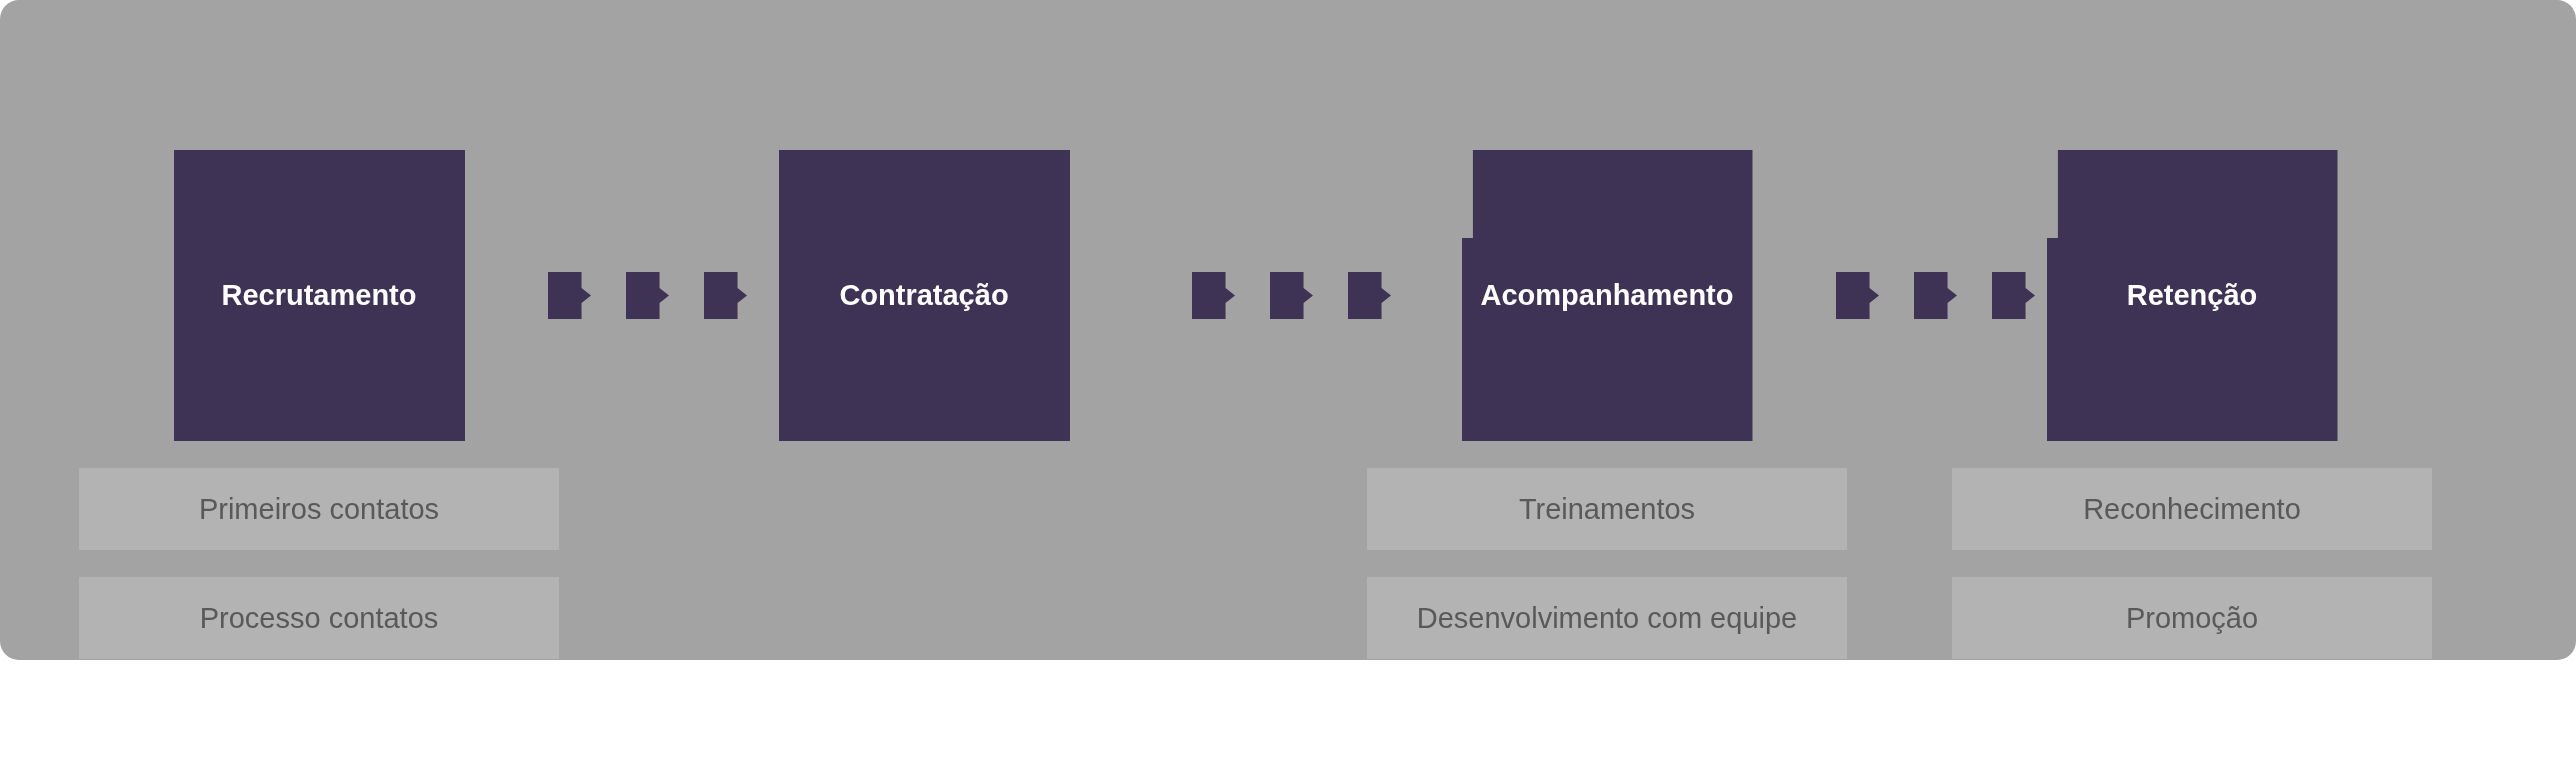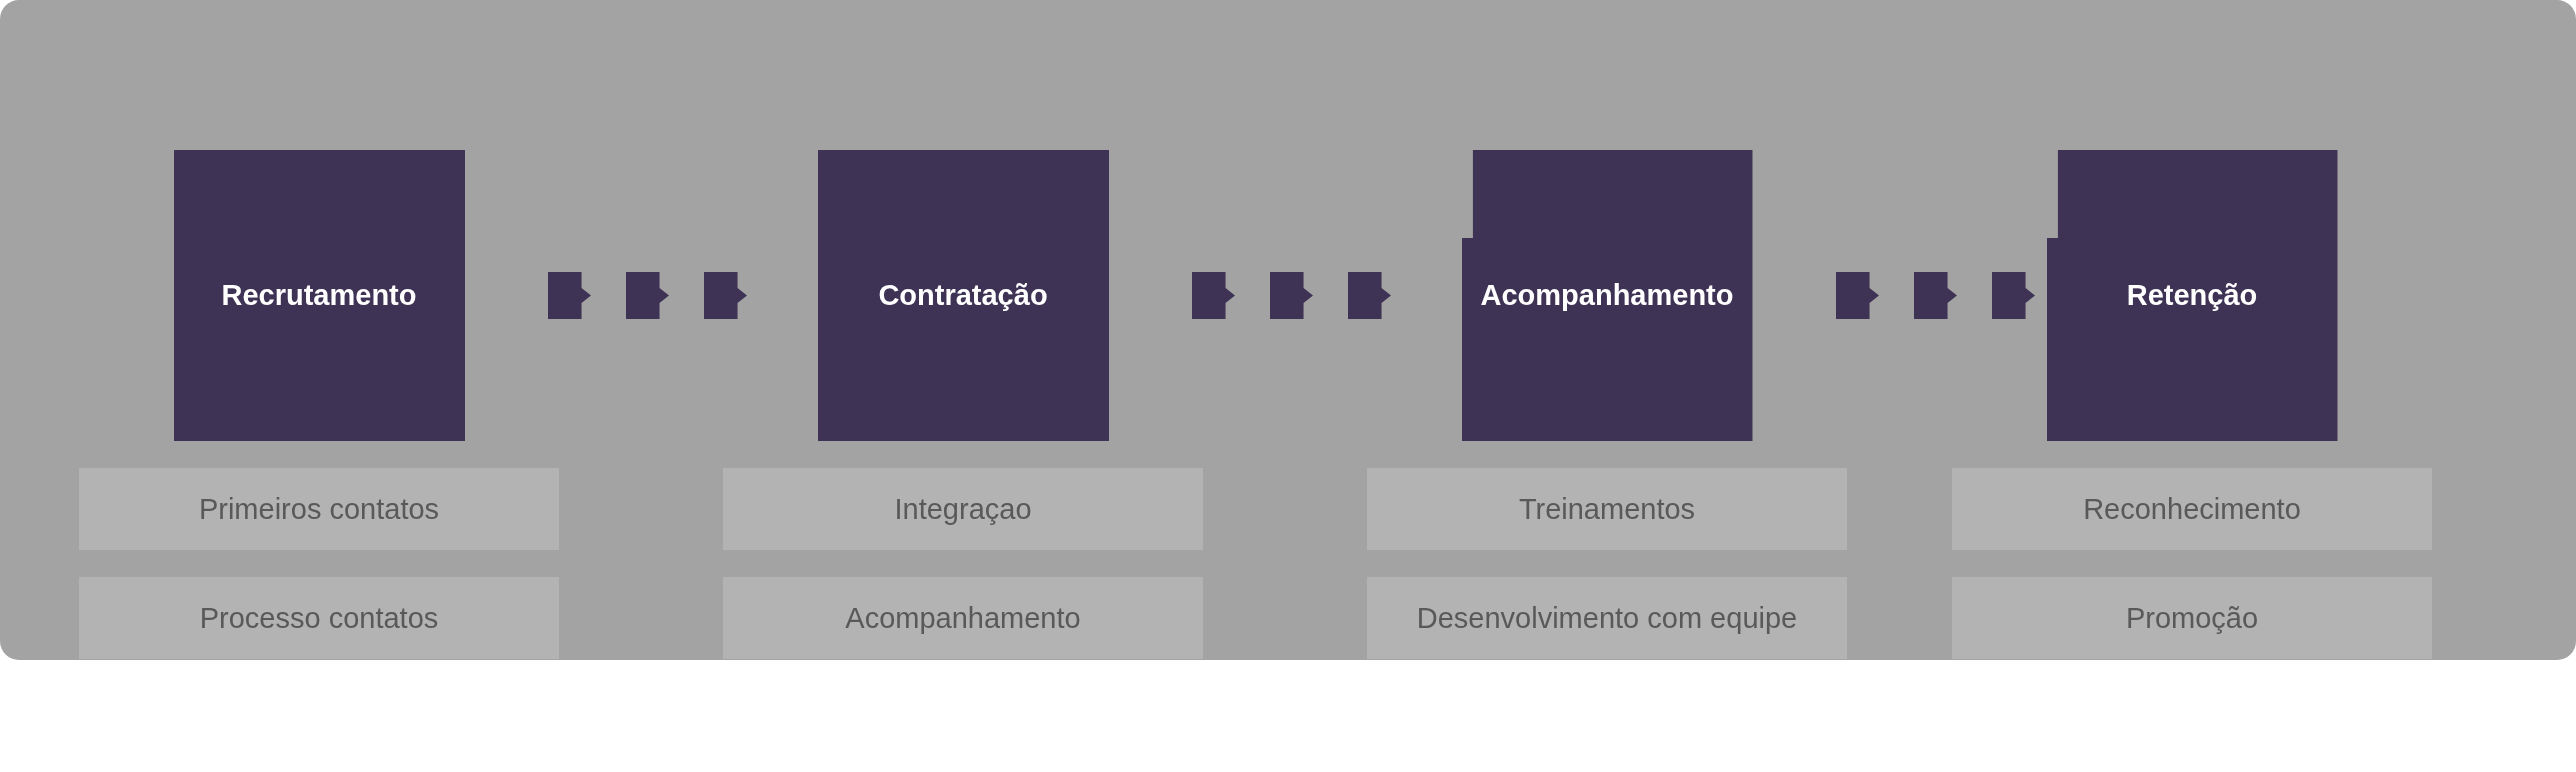--- a/index.html
+++ b/index.html
@@ -15,21 +15,21 @@
     background: #a3a3a3;
     overflow: hidden;
     border-radius: 19px;
   }
   .stage-column {
     position: absolute;
     top: 150px;
     width: 480px;
   }
   .stage-column.col-0 { left: 79px; }
-  .stage-column.col-1 { left: 723px; }
+  .stage-column.col-1 { left: 684px; }
   .stage-column.col-2 { left: 1367px; }
   .stage-column.col-3 { left: 1952px; }
 
   .stage-box {
     width: 291px;
     height: 291px;
     margin: 0 auto;
     background: #3F3355;
     display: flex;
     align-items: center;
@@ -102,28 +102,20 @@
   <div class="flow-connector con-0">
     <div class="connector-dash"></div>
     <div class="connector-dash"></div>
     <div class="connector-dash"></div>
   </div>
 
   <div class="stage-column col-1">
     <div class="stage-box">
       <div class="stage-title">Contratação</div>
     </div>
-    <div class="substeps">
-      <div class="substep">
-        <div class="substep-label">Integraçao</div>
-      </div>
-      <div class="substep">
-        <div class="substep-label">Acompanhamento</div>
-      </div>
-    </div>
   </div>
 
   <div class="flow-connector con-1">
     <div class="connector-dash"></div>
     <div class="connector-dash"></div>
     <div class="connector-dash"></div>
   </div>
 
   <div class="stage-column col-2">
     <div class="stage-box notched">

